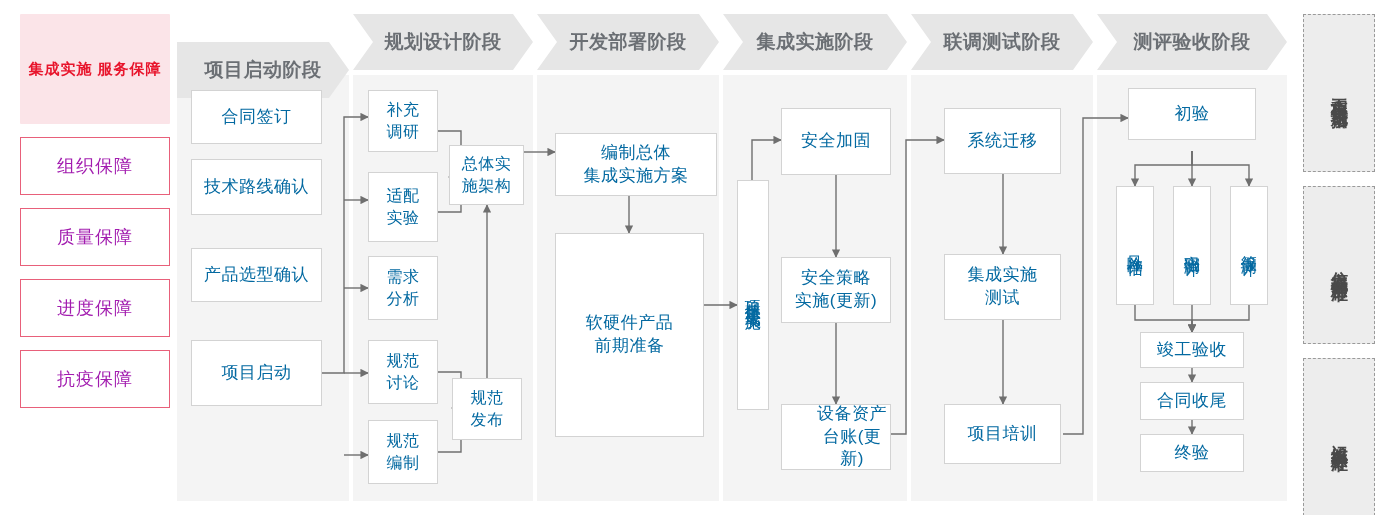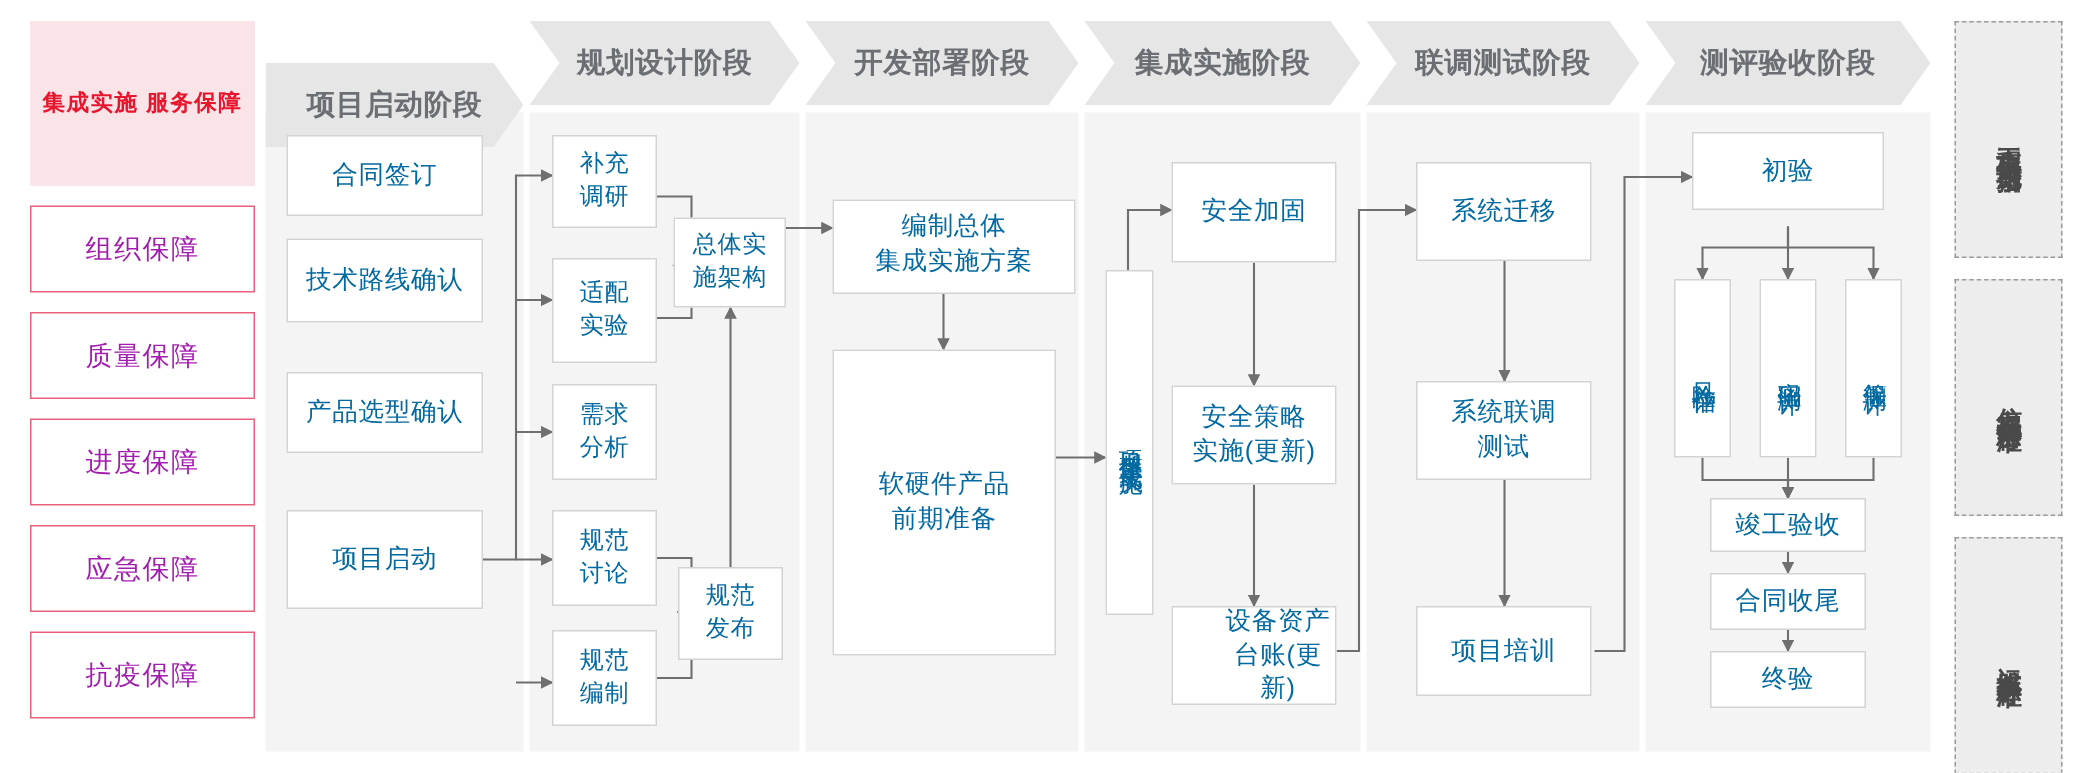--- a/index.html
+++ b/index.html
@@ -72,21 +72,20 @@
 <body>
 
 <div id="root">
 
   <div class="left-rail">
     <div class="rail-title">集成实施
 服务保障</div>
     <div class="rail-item">组织保障</div>
     <div class="rail-item">质量保障</div>
     <div class="rail-item">进度保障</div>
-    <div class="rail-item">应急保障</div>
     <div class="rail-item">抗疫保障</div>
   </div>
 
   <div class="col" style="left:177px; width:172px;">
     <div class="col-body"></div>
     <div class="chev first">项目启动阶段</div>
   </div>
   <div class="col" style="left:353px; width:180px;">
     <div class="col-body"></div>
     <div class="chev notch">规划设计阶段</div>
@@ -176,34 +175,34 @@
 分析</div>
   <div class="node sm" style="left:368px; top:340px; width:70px; height:64px;">规范
 讨论</div>
   <div class="node sm" style="left:368px; top:420px; width:70px; height:64px;">规范
 编制</div>
   <div class="node sm" style="left:449px; top:145px; width:75px; height:60px;">总体实
 施架构</div>
   <div class="node sm" style="left:452px; top:378px; width:70px; height:62px;">规范
 发布</div>
 
-  <div class="node" style="left:555px; top:133px; width:162px; height:63px;font-family:Liberation Mono, monospace;">编制总体
+  <div class="node" style="left:555px; top:133px; width:162px; height:63px;">编制总体
 集成实施方案</div>
   <div class="node" style="left:555px; top:233px; width:149px; height:204px;">软硬件产品
 前期准备</div>
 
   <div class="node sm vert" style="left:737px; top:180px; width:32px; height:230px;">项目整体集成实施</div>
   <div class="node" style="left:781px; top:108px; width:110px; height:67px;">安全加固</div>
   <div class="node" style="left:781px; top:257px; width:110px; height:66px;">安全策略
 实施(更新)</div>
   <div class="node" style="left:781px; top:404px; width:110px; height:66px;padding-left:32px;">设备资产
 台账(更新)</div>
 
   <div class="node" style="left:944px; top:108px; width:117px; height:66px;">系统迁移</div>
-  <div class="node" style="left:944px; top:254px; width:117px; height:66px;">系统联调
+  <div class="node" style="left:944px; top:254px; width:117px; height:66px;">集成实施
 测试</div>
   <div class="node" style="left:944px; top:404px; width:117px; height:60px;">项目培训</div>
 
   <div class="node" style="left:1128px; top:88px; width:128px; height:52px;text-align:center;">初验</div>
   <div class="node sm vert" style="left:1116px; top:186px; width:38px; height:119px;">风险评估</div>
   <div class="node sm vert" style="left:1173px; top:186px; width:38px; height:119px;">密码测评</div>
   <div class="node sm vert" style="left:1230px; top:186px; width:38px; height:119px;">等保测评</div>
   <div class="node" style="left:1140px; top:332px; width:104px; height:36px;">竣工验收</div>
   <div class="node" style="left:1140px; top:382px; width:104px; height:38px;">合同收尾</div>
   <div class="node" style="left:1140px; top:434px; width:104px; height:38px;">终验</div>

